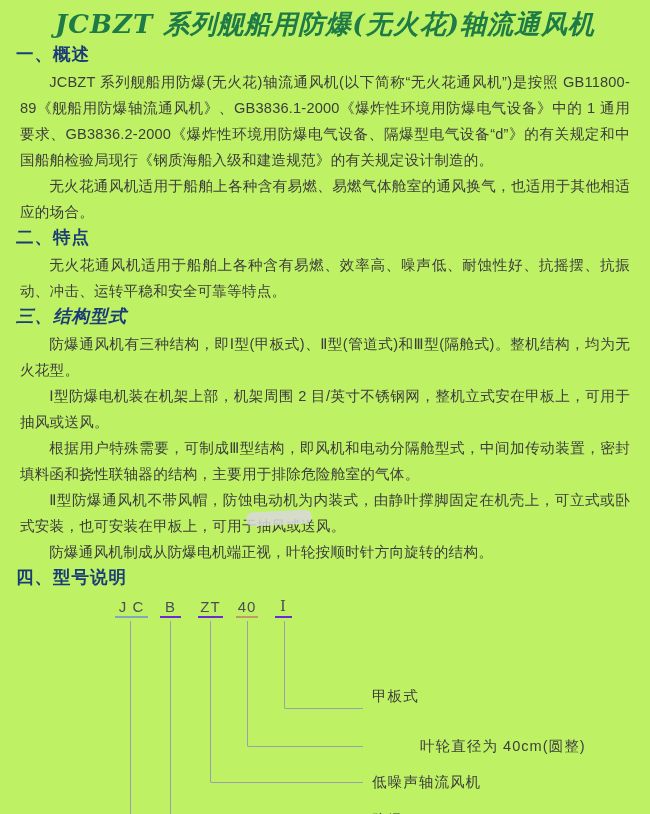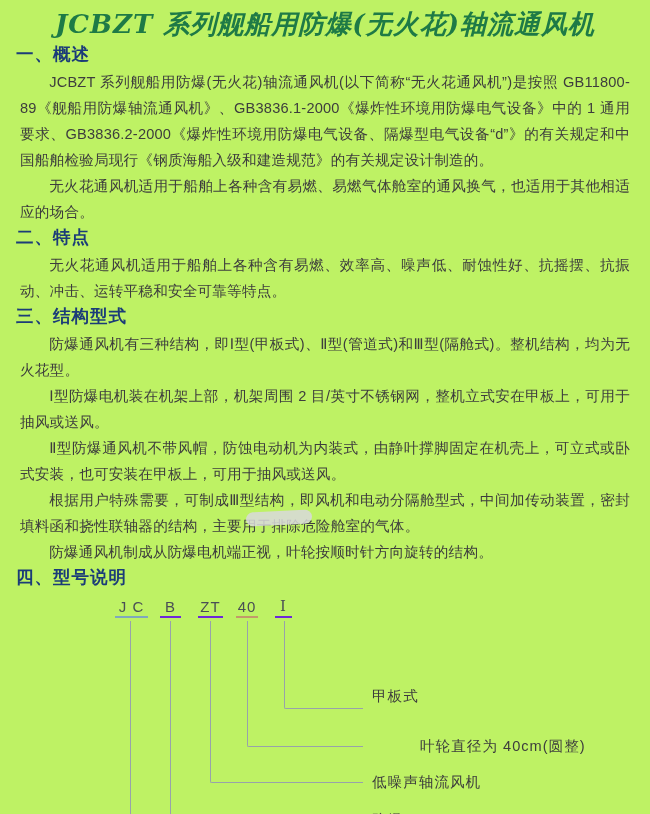--- a/index.html
+++ b/index.html
@@ -33,21 +33,21 @@
   }
   h2.sec-heading{
     margin:0 0 3px -4px;
     font-size:17.5px;
     font-weight:bold;
     color:#1b3c78;
     letter-spacing:1px;
   }
   .sec1-heading{margin-top:31px;}
   .sec2-heading{margin-top:4px;}
-  .sec3-heading{margin-top:4px;}
+  .sec3-heading{margin-top:4px;font-style:italic;}
   .sec4-heading{margin-top:3px;}
   p.body-par{
     margin:0;
     font-size:14.6px;
     line-height:26px;
     text-align:justify;
     text-indent:2em;
     color:#3d3d3d;
     letter-spacing:0.2px;
   }
@@ -121,22 +121,22 @@
     <h2 class="sec-heading sec1-heading">一、概述</h2>
     <p class="body-par">JCBZT 系列舰船用防爆(无火花)轴流通风机(以下简称“无火花通风机”)是按照 GB11800-89《舰船用防爆轴流通风机》、GB3836.1-2000《爆炸性环境用防爆电气设备》中的 1 通用要求、GB3836.2-2000《爆炸性环境用防爆电气设备、隔爆型电气设备“d”》的有关规定和中国船舶检验局现行《钢质海船入级和建造规范》的有关规定设计制造的。</p>
     <p class="body-par">无火花通风机适用于船舶上各种含有易燃、易燃气体舱室的通风换气，也适用于其他相适应的场合。</p>
 
     <h2 class="sec-heading sec2-heading">二、特点</h2>
     <p class="body-par">无火花通风机适用于船舶上各种含有易燃、效率高、噪声低、耐蚀性好、抗摇摆、抗振动、冲击、运转平稳和安全可靠等特点。</p>
 
     <h2 class="sec-heading sec3-heading">三、结构型式</h2>
     <p class="body-par">防爆通风机有三种结构，即Ⅰ型(甲板式)、Ⅱ型(管道式)和Ⅲ型(隔舱式)。整机结构，均为无火花型。</p>
     <p class="body-par">Ⅰ型防爆电机装在机架上部，机架周围 2 目/英寸不锈钢网，整机立式安在甲板上，可用于抽风或送风。</p>
+    <p class="body-par">根据用户特殊需要，可制成Ⅲ型结构，即风机和电动分隔舱型式，中间加传动装置，密封填料函和挠性联轴器的结构，主要用于排除危险舱室的气体。</p>
     <p class="body-par">Ⅱ型防爆通风机不带风帽，防蚀电动机为内装式，由静叶撑脚固定在机壳上，可立式或卧式安装，也可安装在甲板上，可用于抽风或送风。</p>
-    <p class="body-par">根据用户特殊需要，可制成Ⅲ型结构，即风机和电动分隔舱型式，中间加传动装置，密封填料函和挠性联轴器的结构，主要用于排除危险舱室的气体。</p>
     <p class="body-par">防爆通风机制成从防爆电机端正视，叶轮按顺时针方向旋转的结构。</p>
 
     <h2 class="sec-heading sec4-heading">四、型号说明</h2>
 
     <div class="diagram">
       <span class="code code-jc">J C</span>
       <span class="code code-b">B</span>
       <span class="code code-zt">ZT</span>
       <span class="code code-40">40</span>
       <span class="code code-i">Ⅰ</span>

